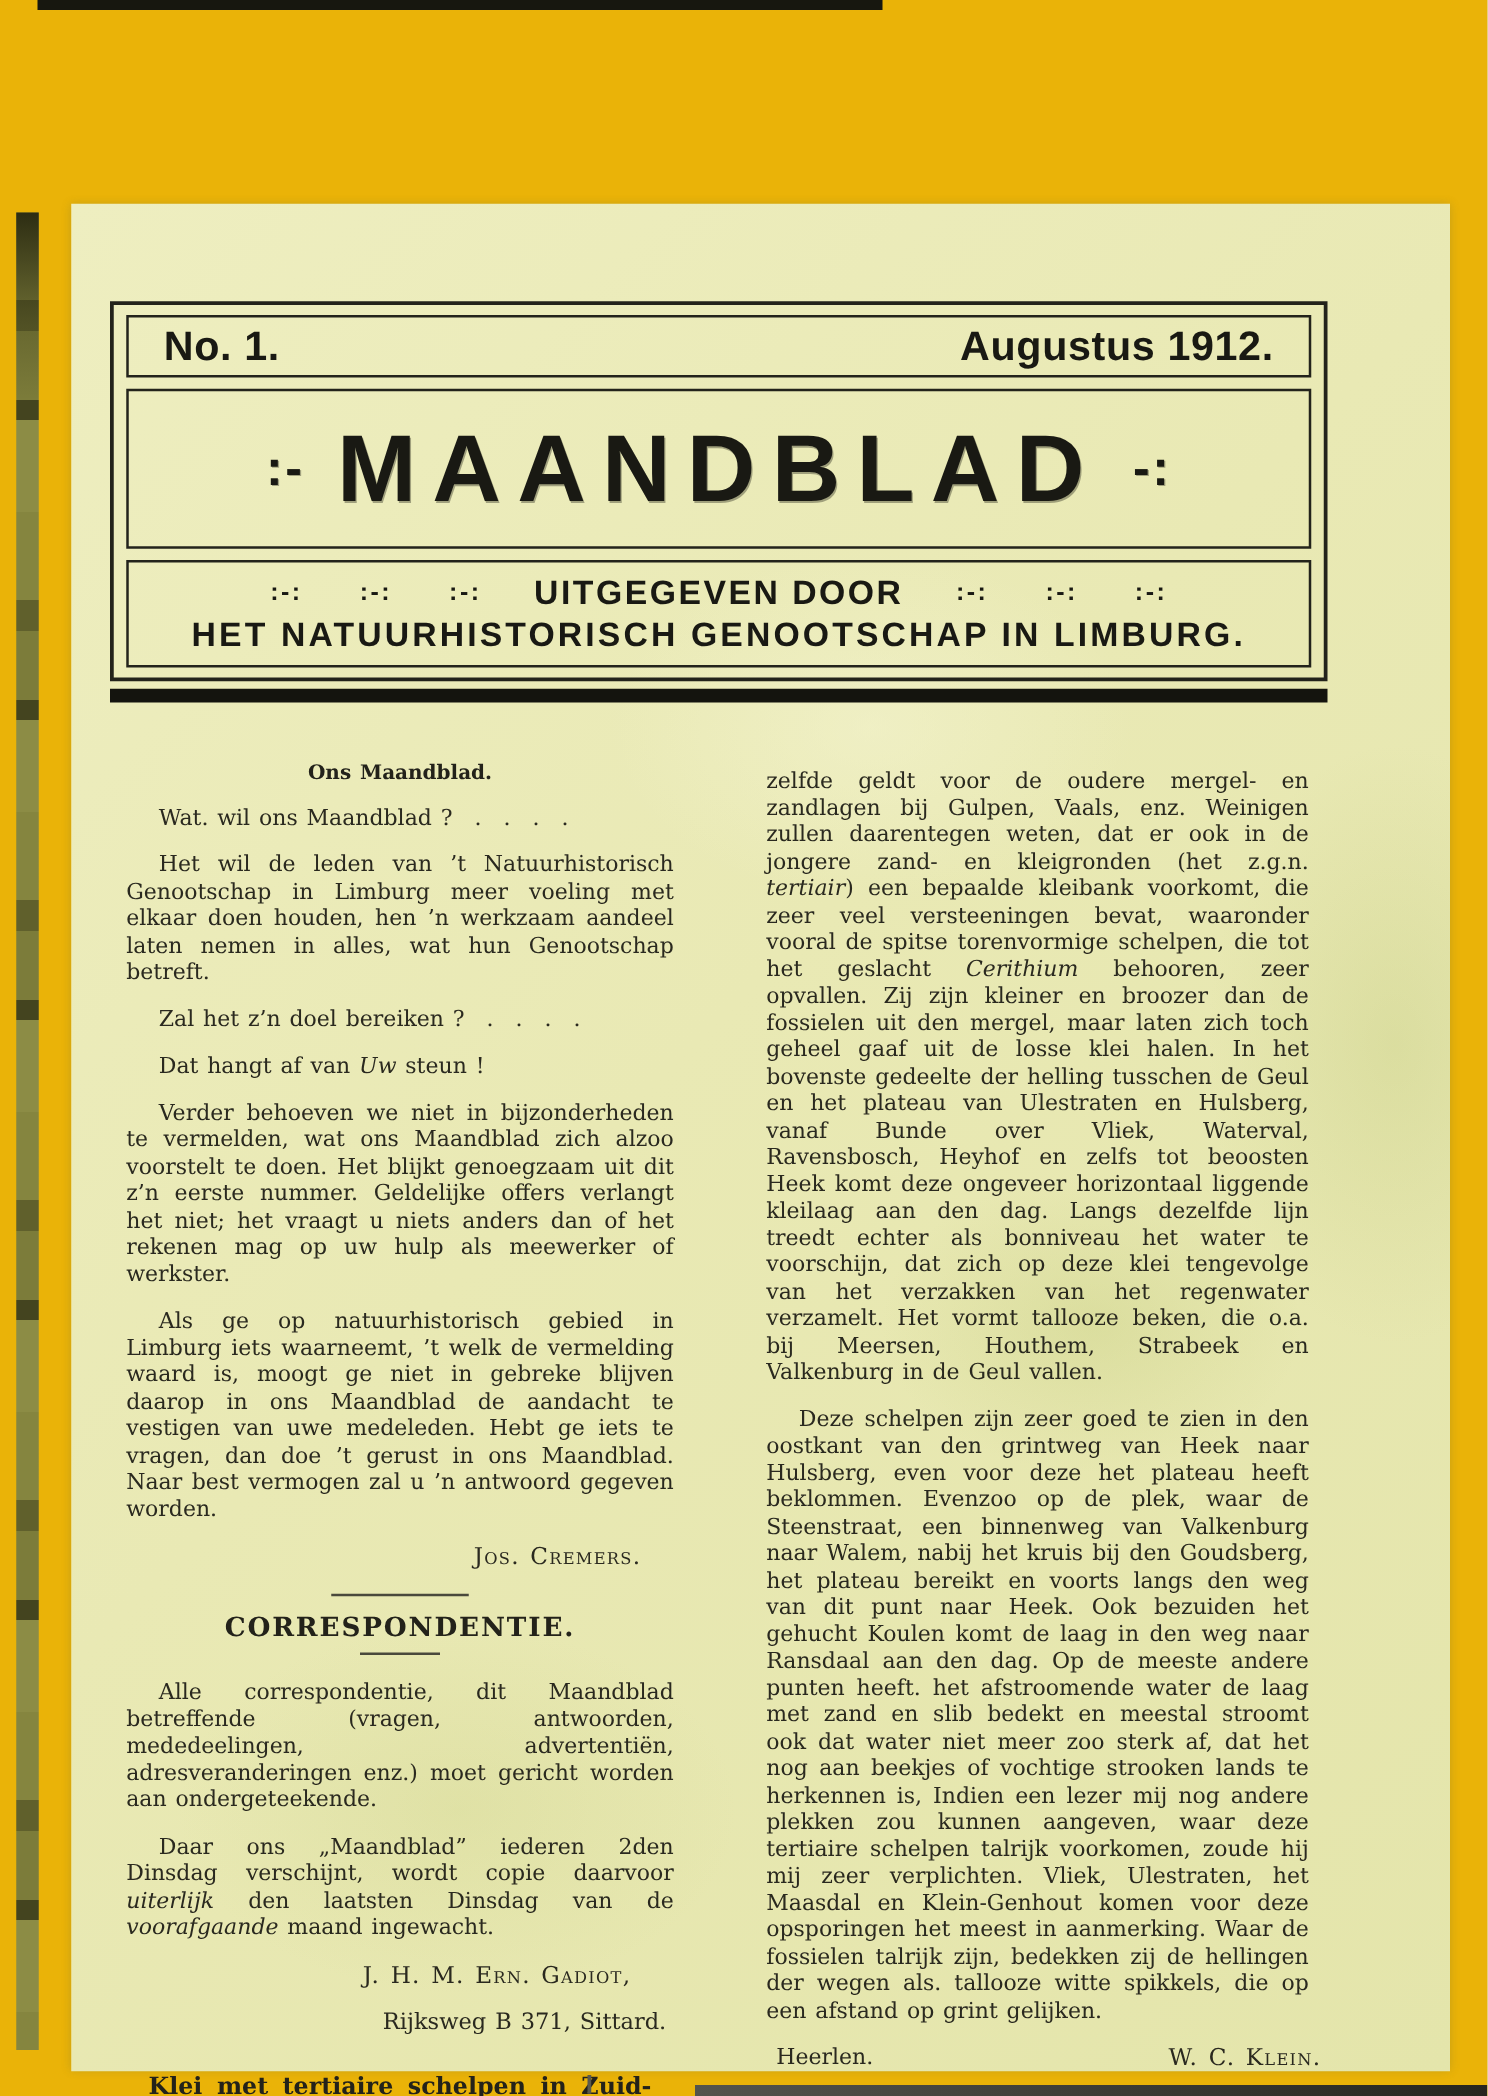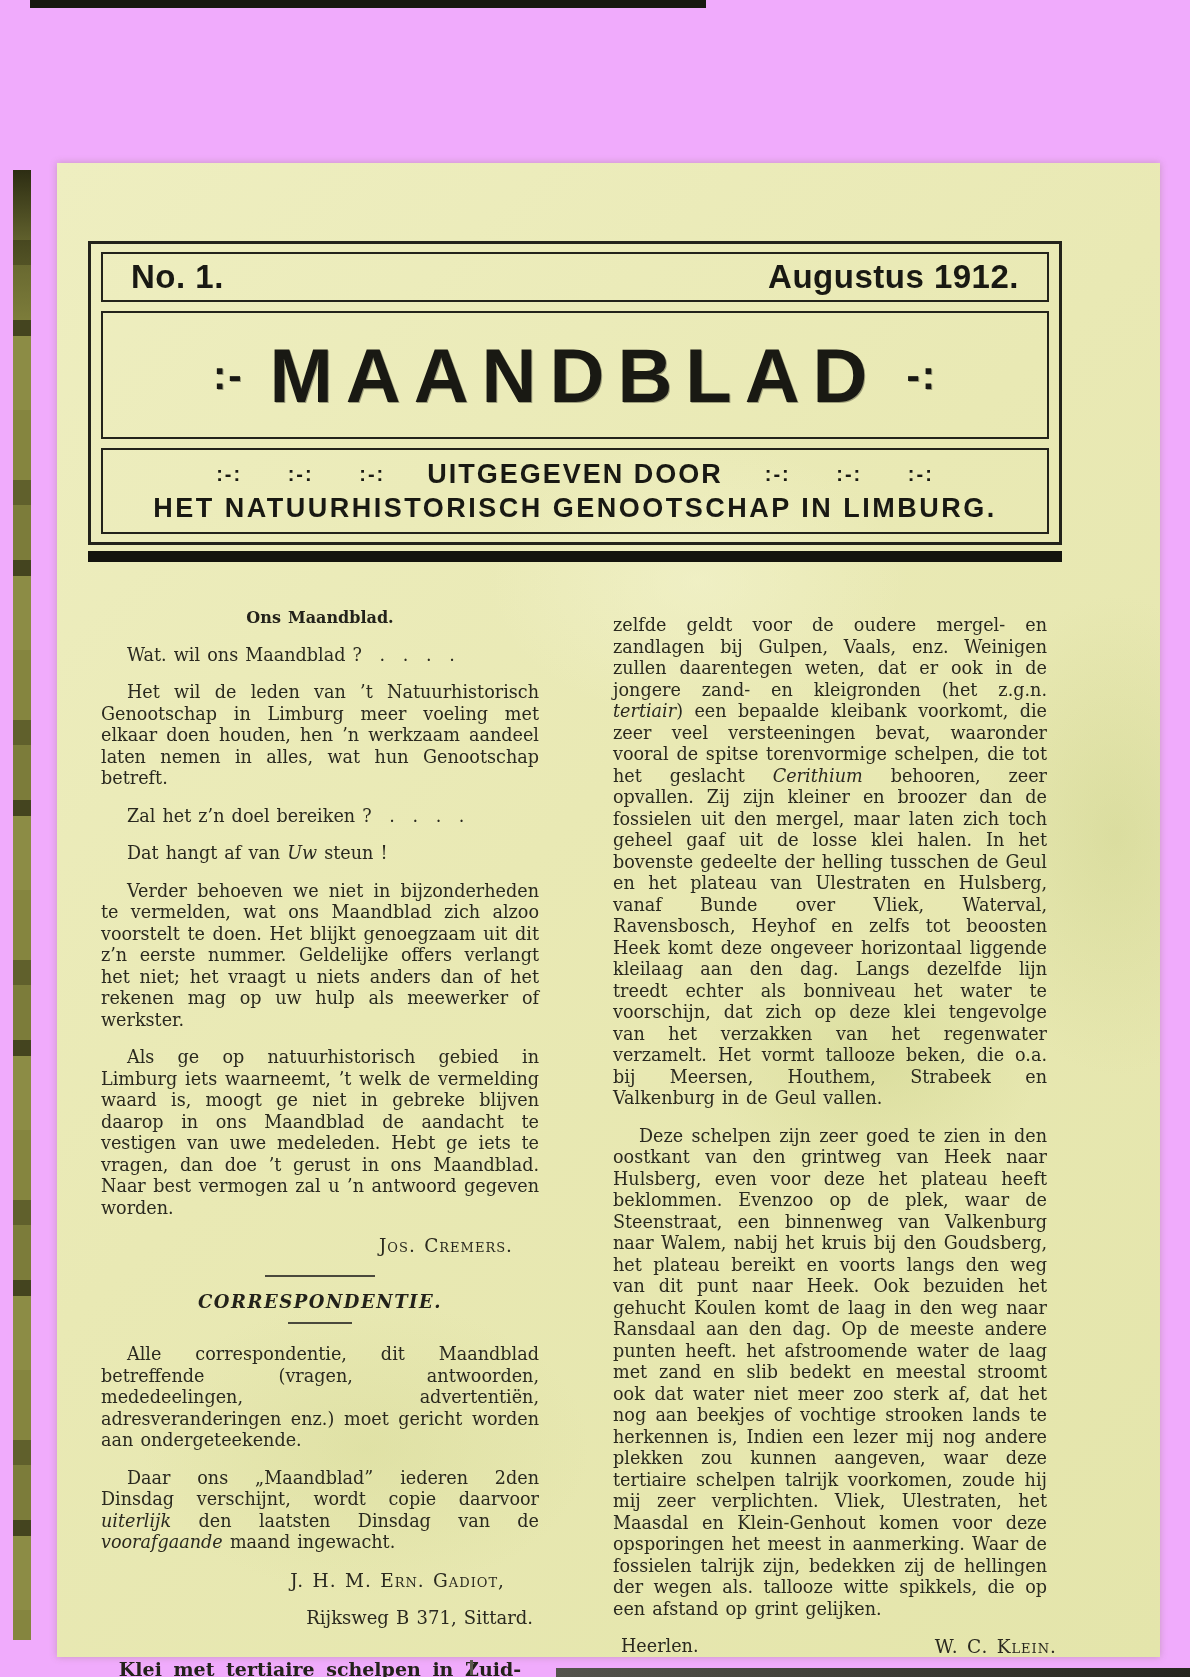--- a/index.html
+++ b/index.html
@@ -1,18 +1,18 @@
 <!DOCTYPE html>
 <html><head>
 <meta charset="utf-8">
 <style>
   html,body { margin:0; padding:0; background:#e4e3dc; }
   .canvas {
     position:relative; width:1190px; height:1677px; overflow:hidden;
-    background:#f0abfc; font-family:"DejaVu Serif", serif;
+    background:#eab308; font-family:"DejaVu Serif", serif;
   }
   
   .top-bar { position:absolute; left:30px; top:0; width:676px; height:8px; background:#17170f; }
   .bottom-bar { position:absolute; left:556px; top:1668px; width:634px; height:9px;
     background:linear-gradient(90deg,#54544d,#26261f); }
   .bottom-tick { position:absolute; left:470px; top:1660px; width:3px; height:15px; background:#5a594d; }
   .spine {
     position:absolute; left:13px; top:170px; width:18px; height:1470px;
     background:
       linear-gradient(180deg, rgba(20,20,6,0.78) 0px, rgba(20,20,6,0.2) 90px, rgba(20,20,6,0) 150px),
@@ -52,21 +52,21 @@
   
   .col { position:absolute; color:#2a291f; font-size:17.6px; line-height:21.5px;
     text-align:justify; word-spacing:1.5px; }
   .col-left  { left:85px;  top:586px; width:470px; }
   .col-right { left:597px; top:586px; width:466px; padding-top:13px; box-sizing:border-box; }
   .col p { margin:16px; }
   .ind { text-indent:26px; }
   .noind { text-indent:0; }
   .it { font-style:italic; }
   .sec-head { font-weight:bold; text-align:center; margin:21px 0 7px; font-size:16px; color:#23221a; }
-  .sec-head.caps { font-size:18px; letter-spacing:1.5px; margin:4px 0 6px;font-style:italic; }
+  .sec-head.caps { font-size:21px; letter-spacing:1.5px; margin:4px 0 6px; }
   .sec-head.klei { font-size:19px; word-spacing:5px; margin:30px 0 36px; }
   .sig { text-align:right; padding-right:26px; margin-top:5px; font-variant:small-caps;
     letter-spacing:1px; font-size:18.5px; }
   .divider { width:110px; border-top:2px solid #4a493c; margin:18px auto 14px; }
   .divider.small { width:64px; margin:10px auto 20px; }
   .addr  { text-align:right; font-variant:small-caps; letter-spacing:1px; padding-right:34px;
     margin-top:10px; font-size:18.5px; }
   .addr2 { text-align:right; padding-right:6px; font-size:18px; }
   .sig-row { display:flex; justify-content:space-between; margin-top:12px; padding:0 6px 0 24px;gap:46px; }
   .sc { font-variant:small-caps; letter-spacing:1px; font-size:18.5px; }

